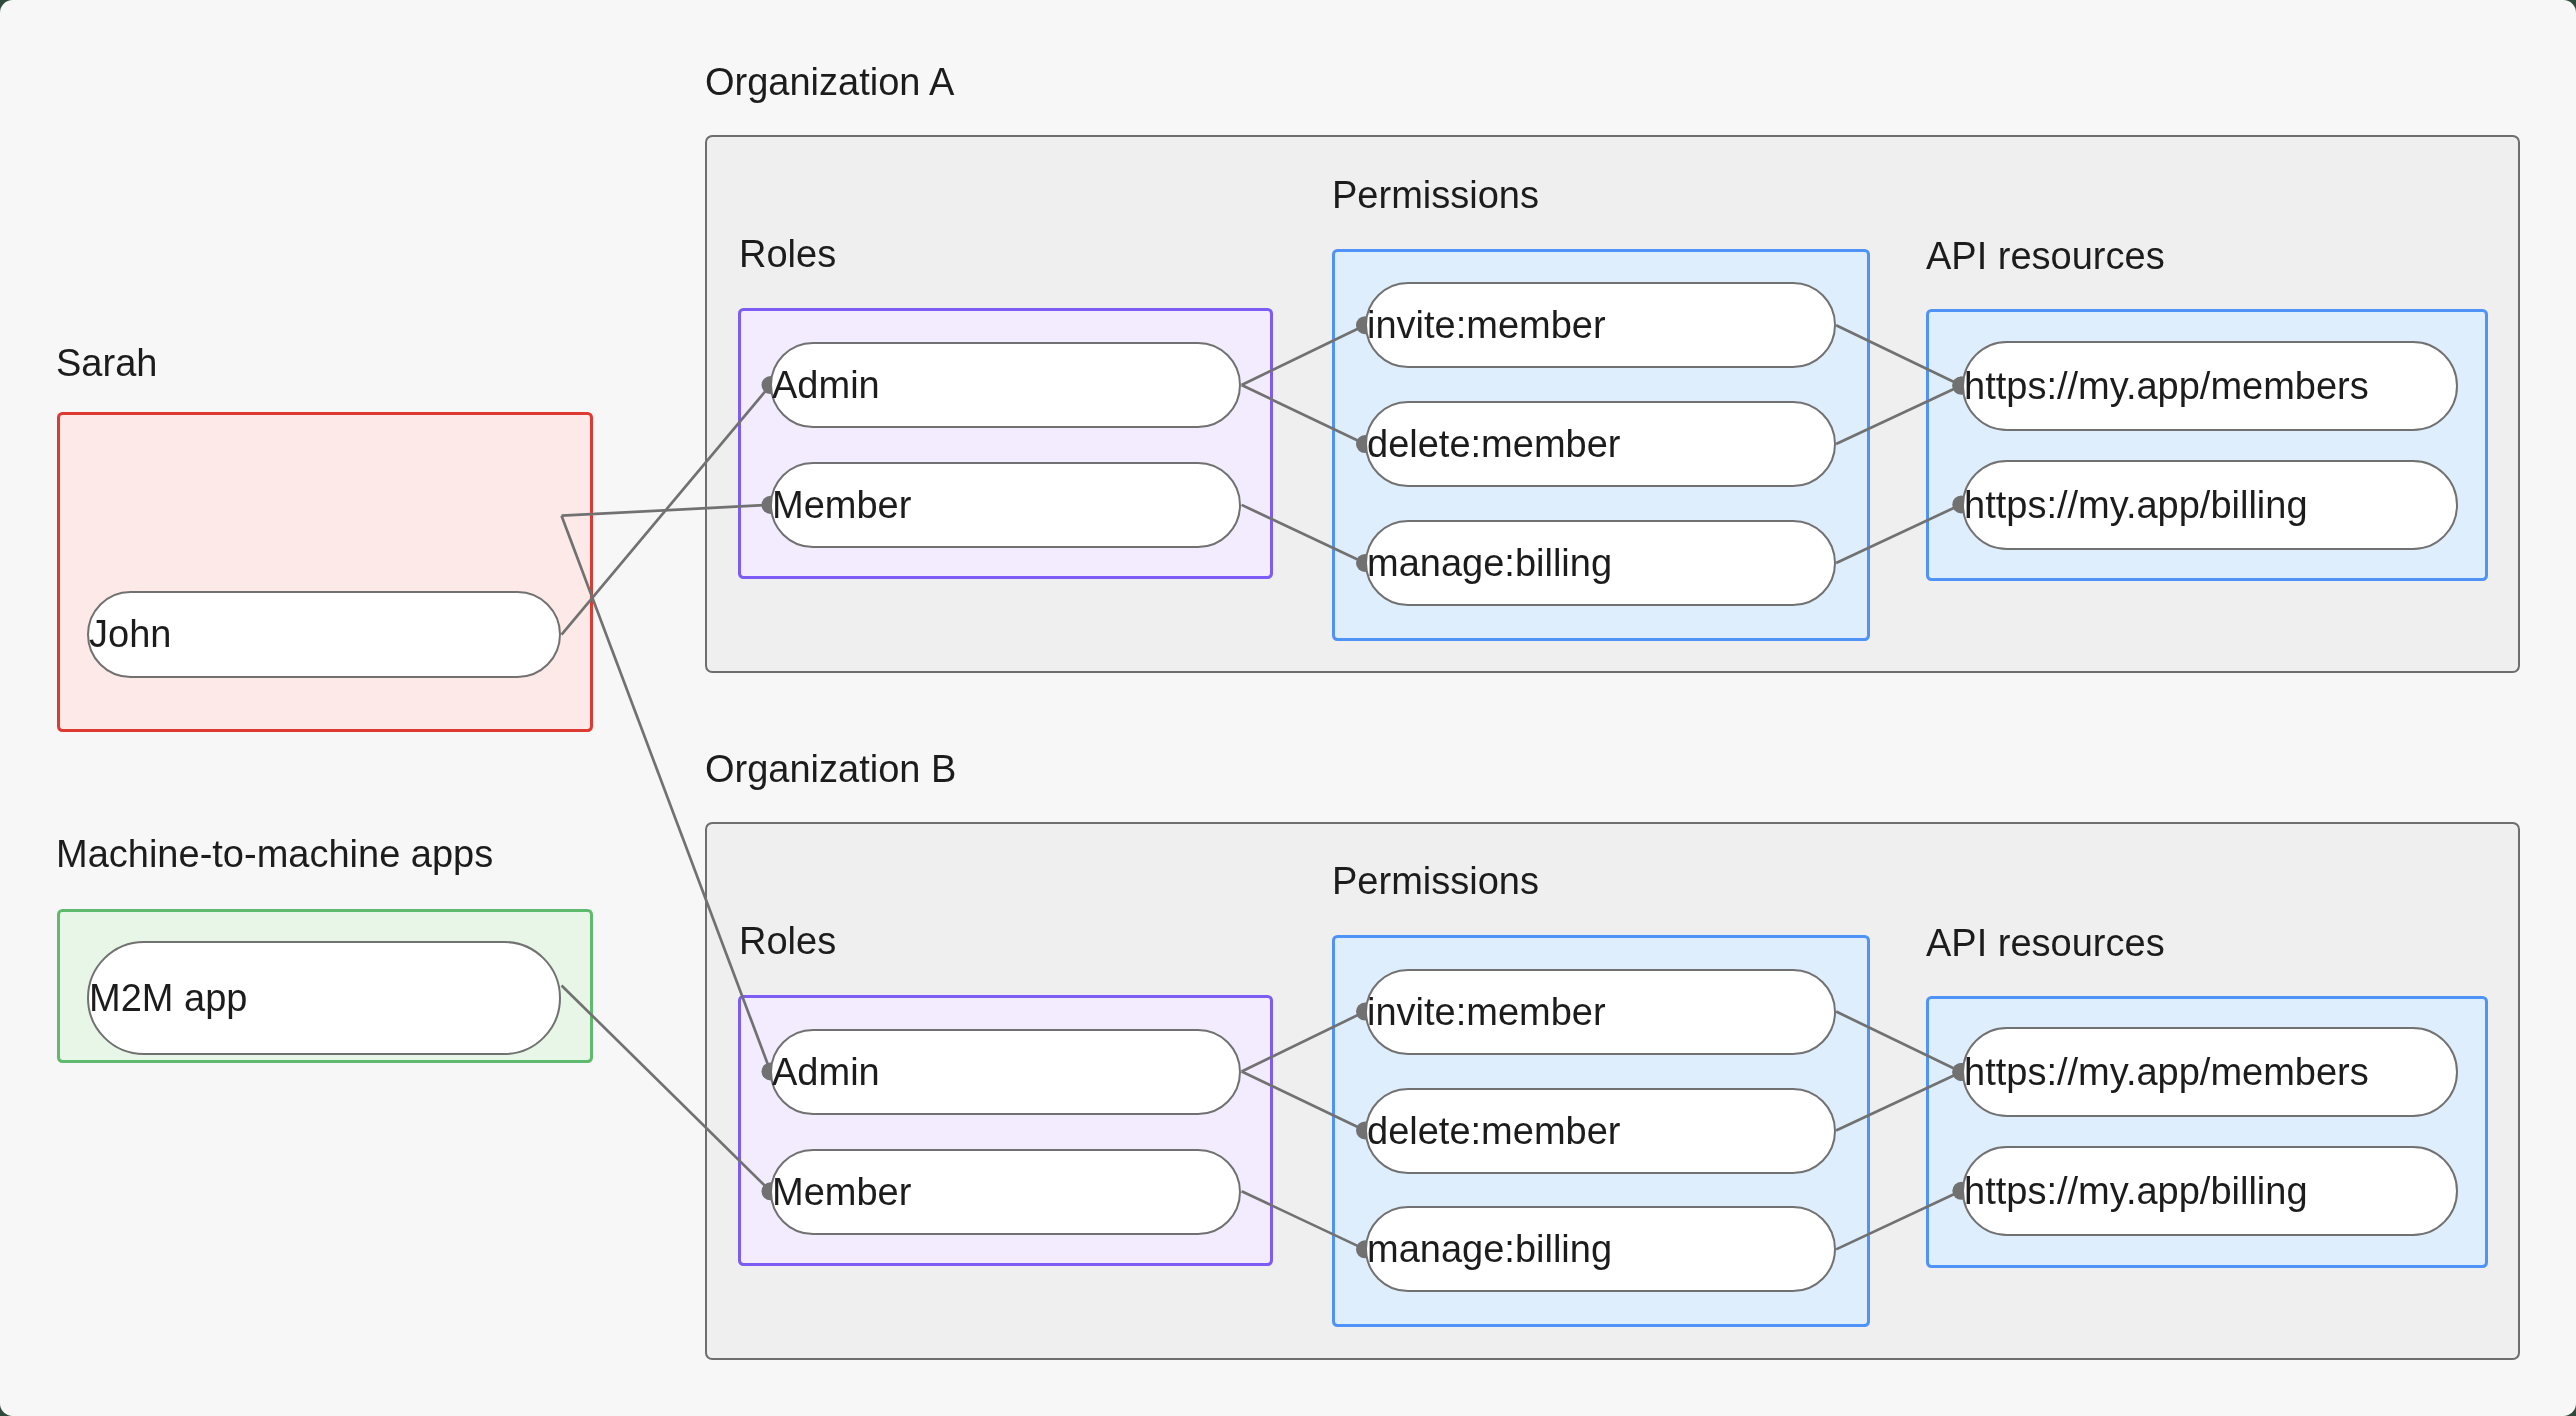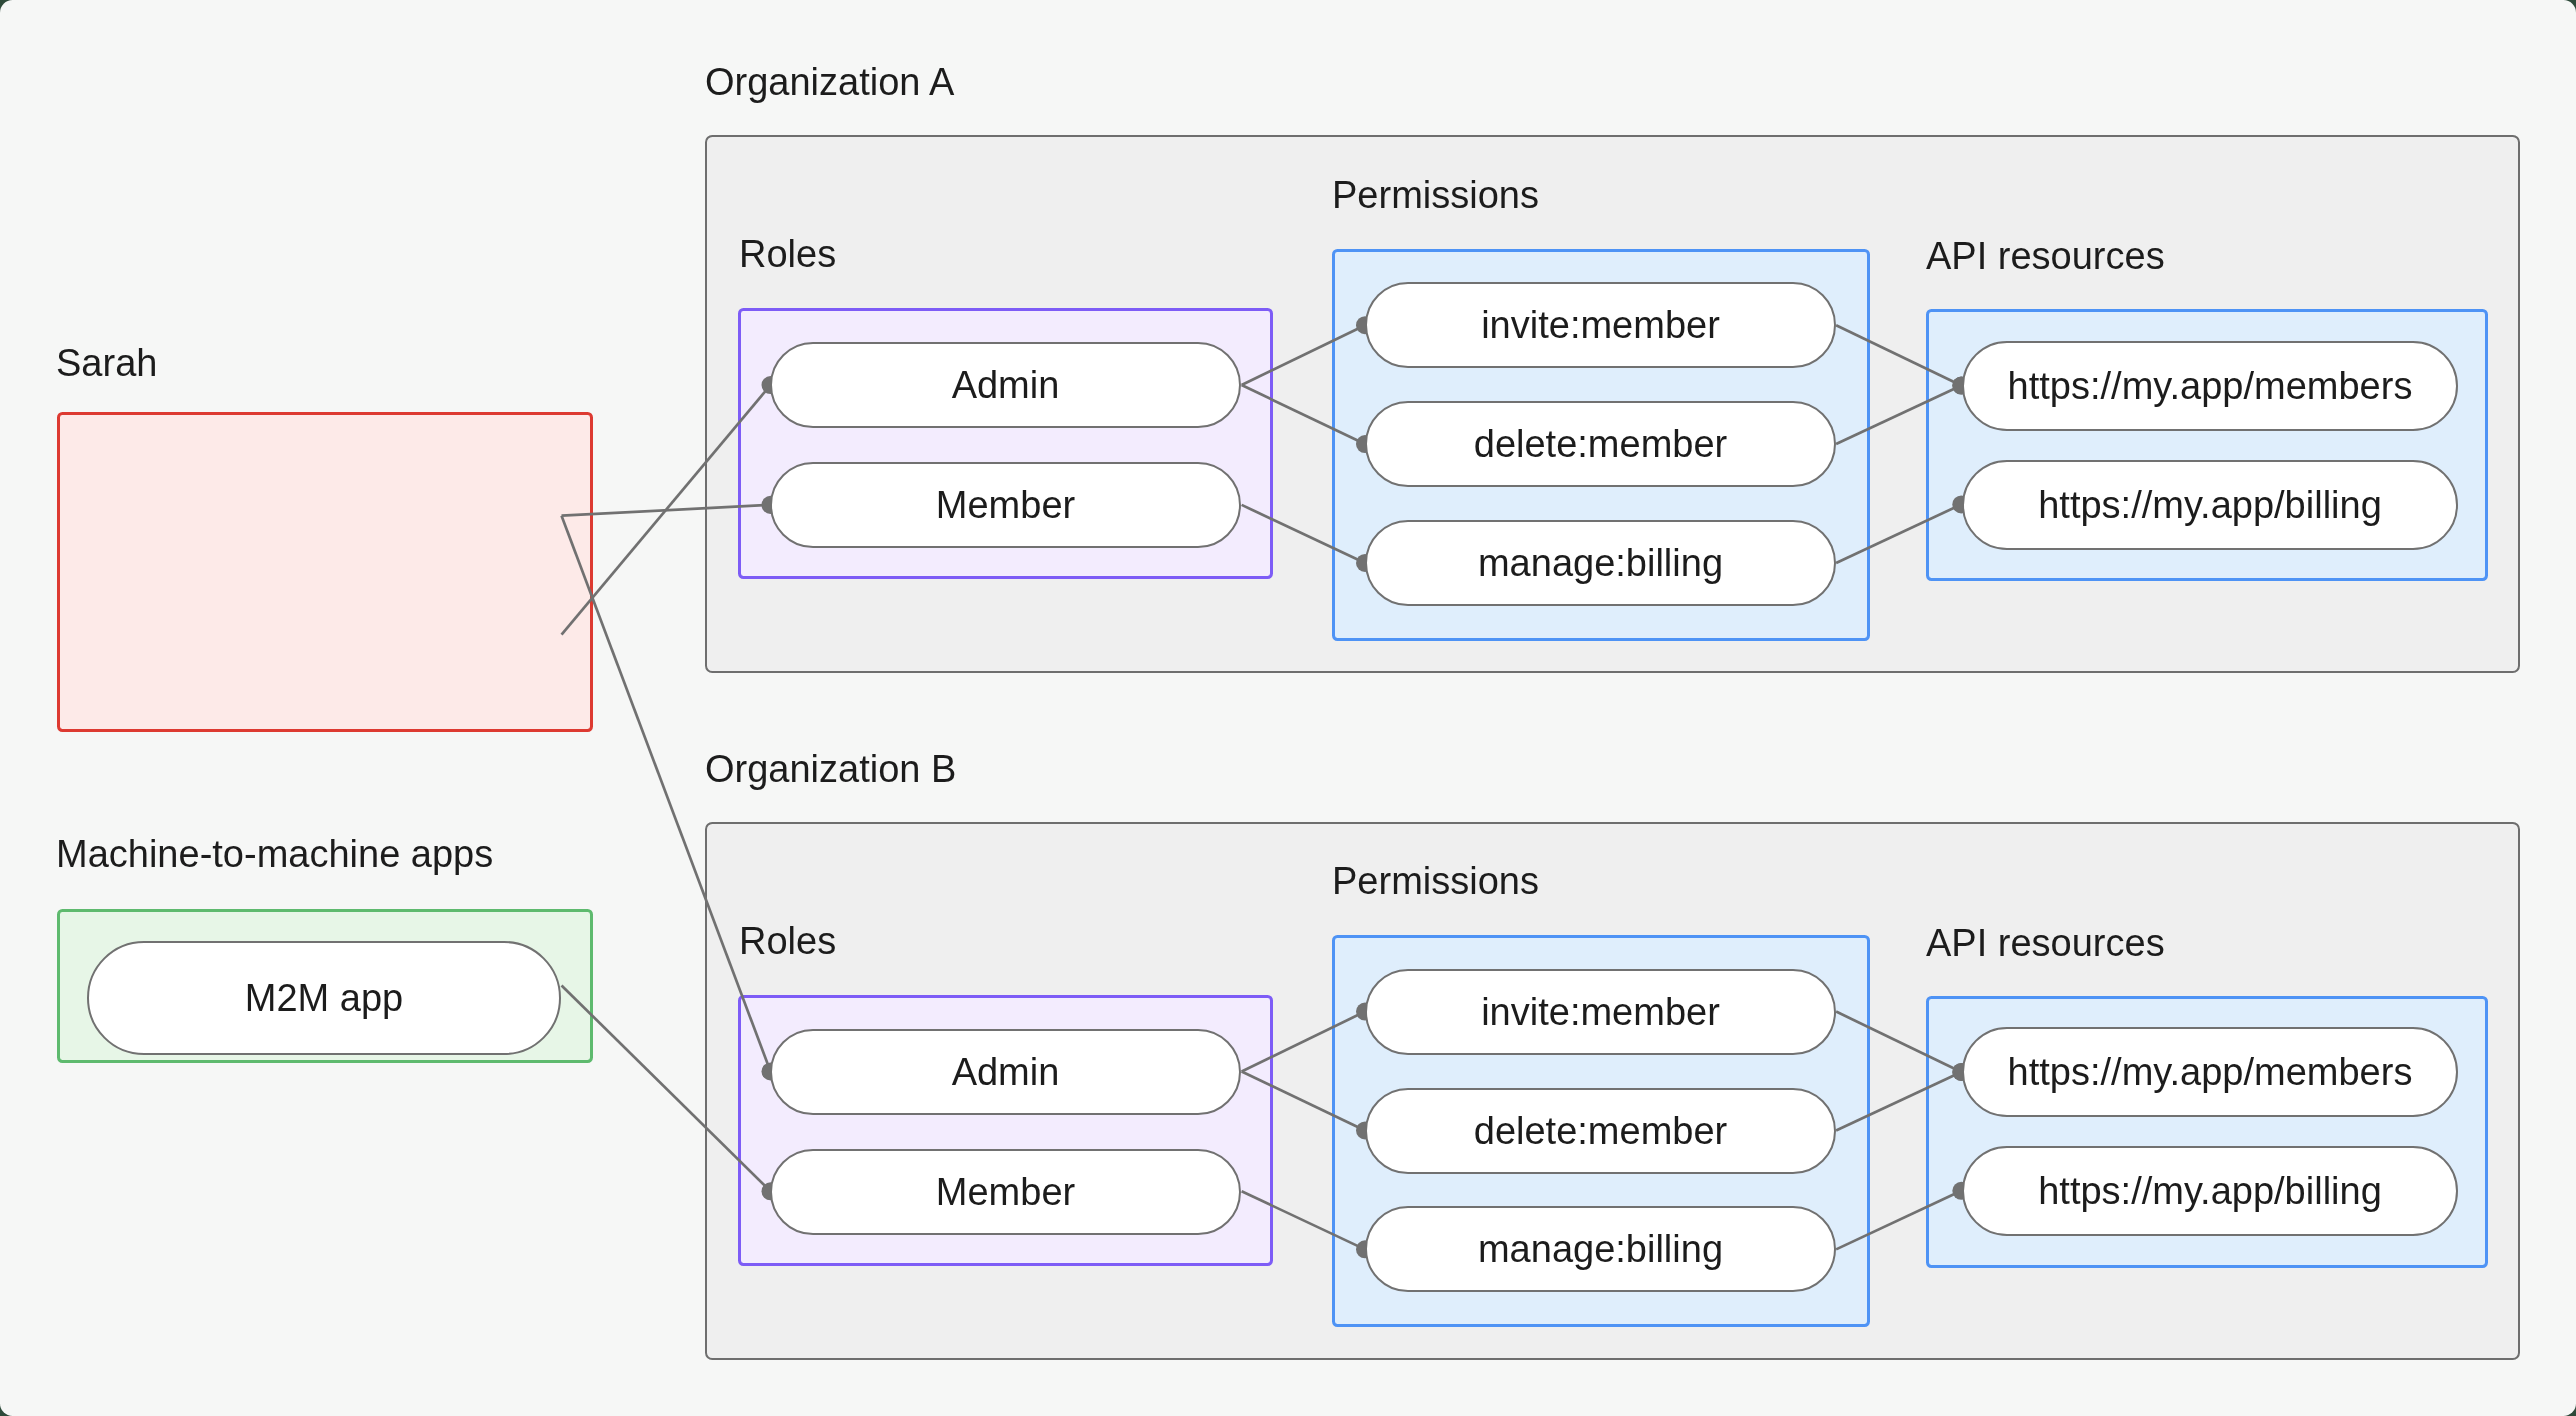--- a/index.html
+++ b/index.html
@@ -25,21 +25,21 @@
   .gbox{position:absolute;box-sizing:border-box;z-index:1;}
   .gbox.users{background:var(--users-fill);border:3.6px solid var(--users-border);border-radius:5.4px;}
   .gbox.m2m{background:var(--m2m-fill);border:3.6px solid var(--m2m-border);border-radius:5.4px;}
   .gbox.org{background:var(--org-fill);border:2.7px solid var(--org-border);border-radius:7.2px;}
   .gbox.roles{background:var(--roles-fill);border:3.6px solid var(--roles-border);border-radius:5.4px;}
   .gbox.perm{background:var(--perm-fill);border:3.6px solid var(--perm-border);border-radius:5.4px;}
   #edges{position:absolute;left:0;top:0;z-index:2;pointer-events:none;}
   .pill{
     position:absolute;box-sizing:border-box;z-index:3;
     background:var(--pill-fill);border:2.7px solid var(--pill-border);border-radius:900px;
-    display:flex;align-items:center;justify-content:center;
+    display:flex;align-items:center;justify-content:flex-start;
     font-size:38px;color:var(--text);white-space:nowrap;
   }
 </style>
 </head>
 <body>
 
 <div class="canvas">
 
   <div class="glabel" style="left:56px;top:342px">Sarah</div>
   <div class="glabel" style="left:56px;top:833px">Machine-to-machine apps</div>
@@ -93,20 +93,23 @@
       <circle cx="2177" cy="428" r="10" fill="#717171"></circle>
       <circle cx="2177" cy="560" r="10" fill="#717171"></circle>
       <circle cx="1515" cy="1123" r="10" fill="#717171"></circle>
       <circle cx="1515" cy="1255" r="10" fill="#717171"></circle>
       <circle cx="1515" cy="1387" r="10" fill="#717171"></circle>
       <circle cx="2177" cy="1190" r="10" fill="#717171"></circle>
       <circle cx="2177" cy="1190" r="10" fill="#717171"></circle>
       <circle cx="2177" cy="1322" r="10" fill="#717171"></circle>
     </svg>
 
+  <div class="pill" style="left:87px;top:591px;width:474px;height:87px">
+      <span>John</span>
+    </div>
   <div class="pill" style="left:87px;top:941px;width:474px;height:114px">
       <span>M2M app</span>
     </div>
 
   <div class="pill" style="left:770px;top:342px;width:471px;height:86px">
       <span>Admin</span>
     </div>
   <div class="pill" style="left:770px;top:462px;width:471px;height:86px">
       <span>Member</span>
     </div>

